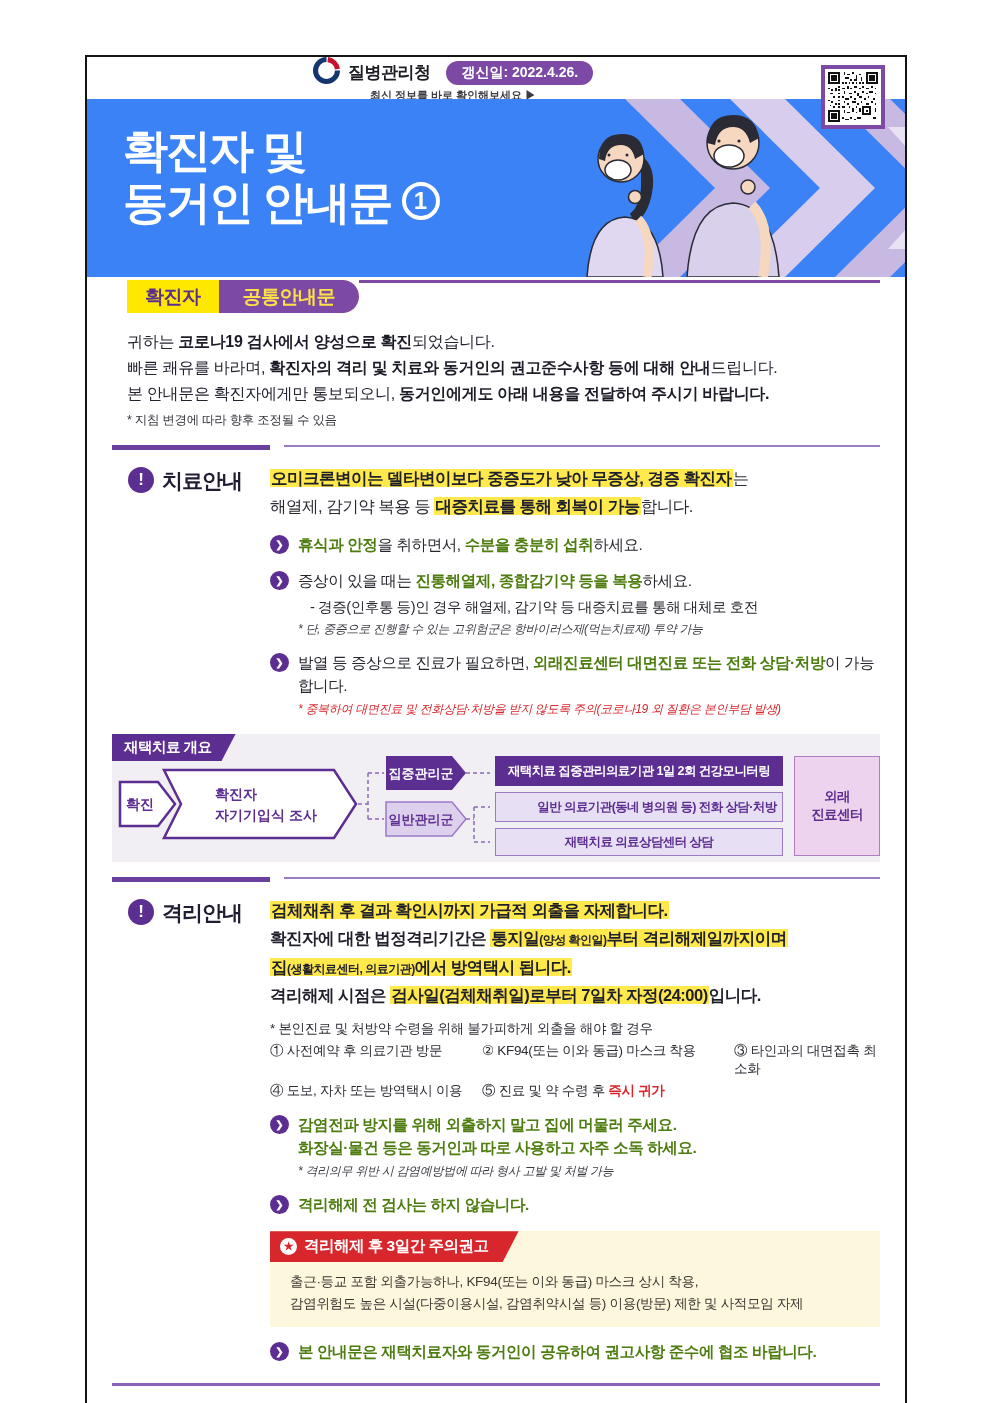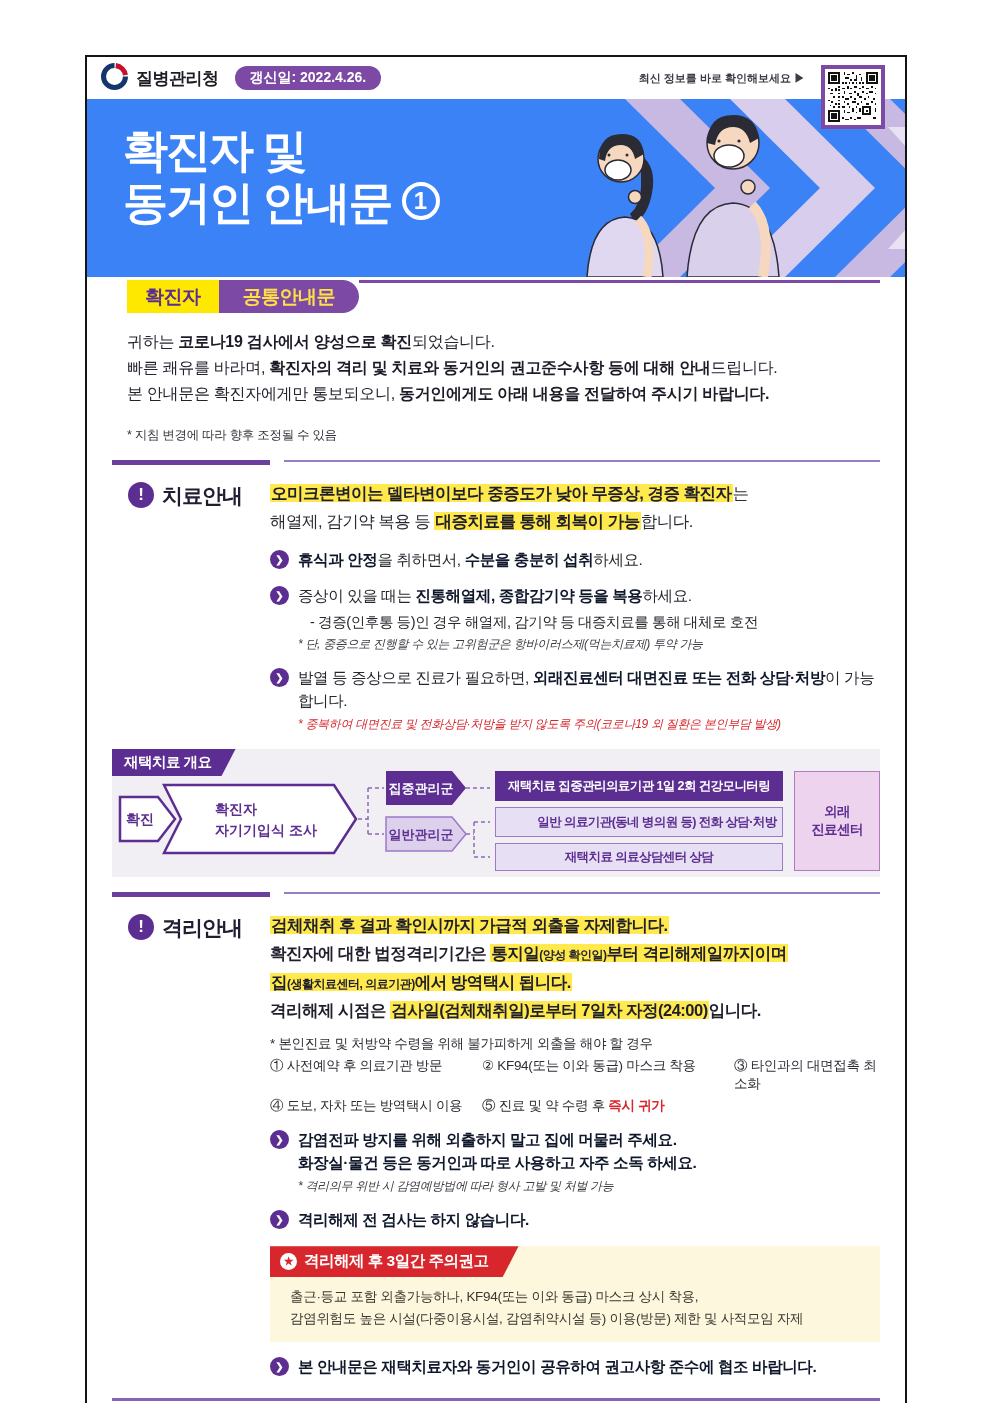--- a/index.html
+++ b/index.html
@@ -3,21 +3,21 @@
 <meta charset="utf-8">
 <style>
   * { margin:0; padding:0; box-sizing:border-box; }
   html,body { width:992px; background:#fff; }
   body { height:1403px; position:relative; font-family:"Liberation Sans",sans-serif; color:#222; }
   .c { display:flex; align-items:center; justify-content:center; }
 
   .doc { width:822px; margin:55px auto 0; border:2px solid #141414; background:#fff; position:relative; padding-bottom:6px; }
 
   
-  .header { display:flex; align-items:center; justify-content:space-between; height:42px; padding:0 100px 0 14px; }
+  .header { display:flex; align-items:center; justify-content:space-between; height:42px; padding:0 100px 0 14px;flex-direction:column; }
   .header-left { display:flex; align-items:center; gap:8px; }
   .agency { font-size:17px; font-weight:700; color:#1c1c24; letter-spacing:-0.5px; }
   .upd-badge { background:#7c4aa5; color:#fff; border-radius:14px; padding:3px 15px; font-size:14px; font-weight:700; margin-left:8px; letter-spacing:0; }
   .qr-hint { font-size:11px; color:#3c3c46; font-weight:600; }
   .qr { position:absolute; top:8px; right:20px; width:64px; height:64px; border:4px solid #7c4aa5; background:#fff; padding:3px; z-index:6; }
   .qr svg { width:100%; height:100%; }
 
   
   .banner { position:relative; height:178px; background:#3b82f6; overflow:hidden; }
   .banner-art { position:absolute; right:0; top:0; height:178px; width:430px; }
@@ -26,42 +26,42 @@
 
   
   .tabs { position:relative; margin-top:3px; height:33px; display:flex; align-items:stretch; padding-left:40px; }
   .tab-yellow { background:#ffe800; color:#5d2e91; font-size:19px; font-weight:800; display:flex; align-items:center; padding:0 18px; letter-spacing:-0.5px; }
   .tab-purple { background:#7c4aa5; color:#fde047; font-size:19px; font-weight:800; display:flex; align-items:center; padding:0 24px; border-radius:0 17px 17px 0; letter-spacing:-0.5px; }
   .tab-line { flex:1; height:3px; background:#7c4aa5; align-self:flex-start; margin-right:25px; }
 
   
   .intro { padding:16px 40px 0 40px; font-size:16px; line-height:1.62; color:#232330; letter-spacing:-0.3px; }
   .intro b { font-weight:800; color:#1c1c28; }
-  .intro .foot { margin-top:18px; font-size:12.5px; color:#33333c; }
+  .intro .foot { margin-top:3px; font-size:12.5px; color:#33333c; }
 
   .divider { display:flex; margin:15px 25px 0; }
   .divider .thick { width:158px; height:5px; background:#6a3f9e; }
   .divider .thin { flex:1; height:2px; background:#9a7cc0; margin-left:14px; }
 
   
   .sec { display:flex; padding:14px 25px 0; }
   .sec-label { width:158px; flex:none; display:flex; gap:8px; align-items:flex-start; padding:3px 0 0 16px; }
   .excl { flex:none; width:26px; height:26px; border-radius:50%; background:#5d2e91; color:#fff; font-weight:800; font-size:17px; }
   .sec-title { font-size:21px; font-weight:800; color:#221c33; letter-spacing:-1px; }
   .sec-body { flex:1; min-width:0; }
 
   .lead { font-size:16.5px; font-weight:800; line-height:1.7; color:#1f1f2b; letter-spacing:-0.5px; }
   .lead .rg { font-weight:400; color:#2a2a33; }
   mark, .hl { background:#ffe94d; color:inherit; padding:0 1px; }
   .sm { font-size:12px; }
 
   .bullet { display:flex; gap:9px; margin-top:13px; align-items:flex-start; }
   .bicon { flex:none; width:19px; height:19px; border-radius:50%; background:#5d2e91; color:#fff; font-size:10px; font-weight:800; margin-top:2px; }
   .btext { font-size:15.5px; line-height:1.5; color:#26262f; letter-spacing:-0.4px; }
-  .btext b { font-weight:800; color:#0f172a; }
+  .btext b { font-weight:800; color:#4d7c0f; }
   .sub { margin:5px 0 0 40px; font-size:14.5px; color:#26262f; letter-spacing:-0.4px; }
   .note-sm { margin:4px 0 0 28px; font-size:12px; color:#3a3a42; letter-spacing:-0.3px;font-style:italic; }
   .note-red { color:#d7262c; }
 
   
   .flow { margin:16px 25px 0; background:#f1eff4; position:relative; height:128px; }
   .flow-label { position:absolute; top:0; left:0; background:#5d2e91; color:#fff; font-size:14.5px; font-weight:800; padding:4px 24px 4px 12px; clip-path:polygon(0 0,100% 0,calc(100% - 14px) 100%,0 100%); letter-spacing:-0.5px; }
   .flab { position:absolute; top:20px; text-align:center; color:#5d2e91; font-weight:800; font-size:14px; }
   .flab.nonface { left:383px; width:288px; }
   .flab.face { left:682px; width:86px; }

